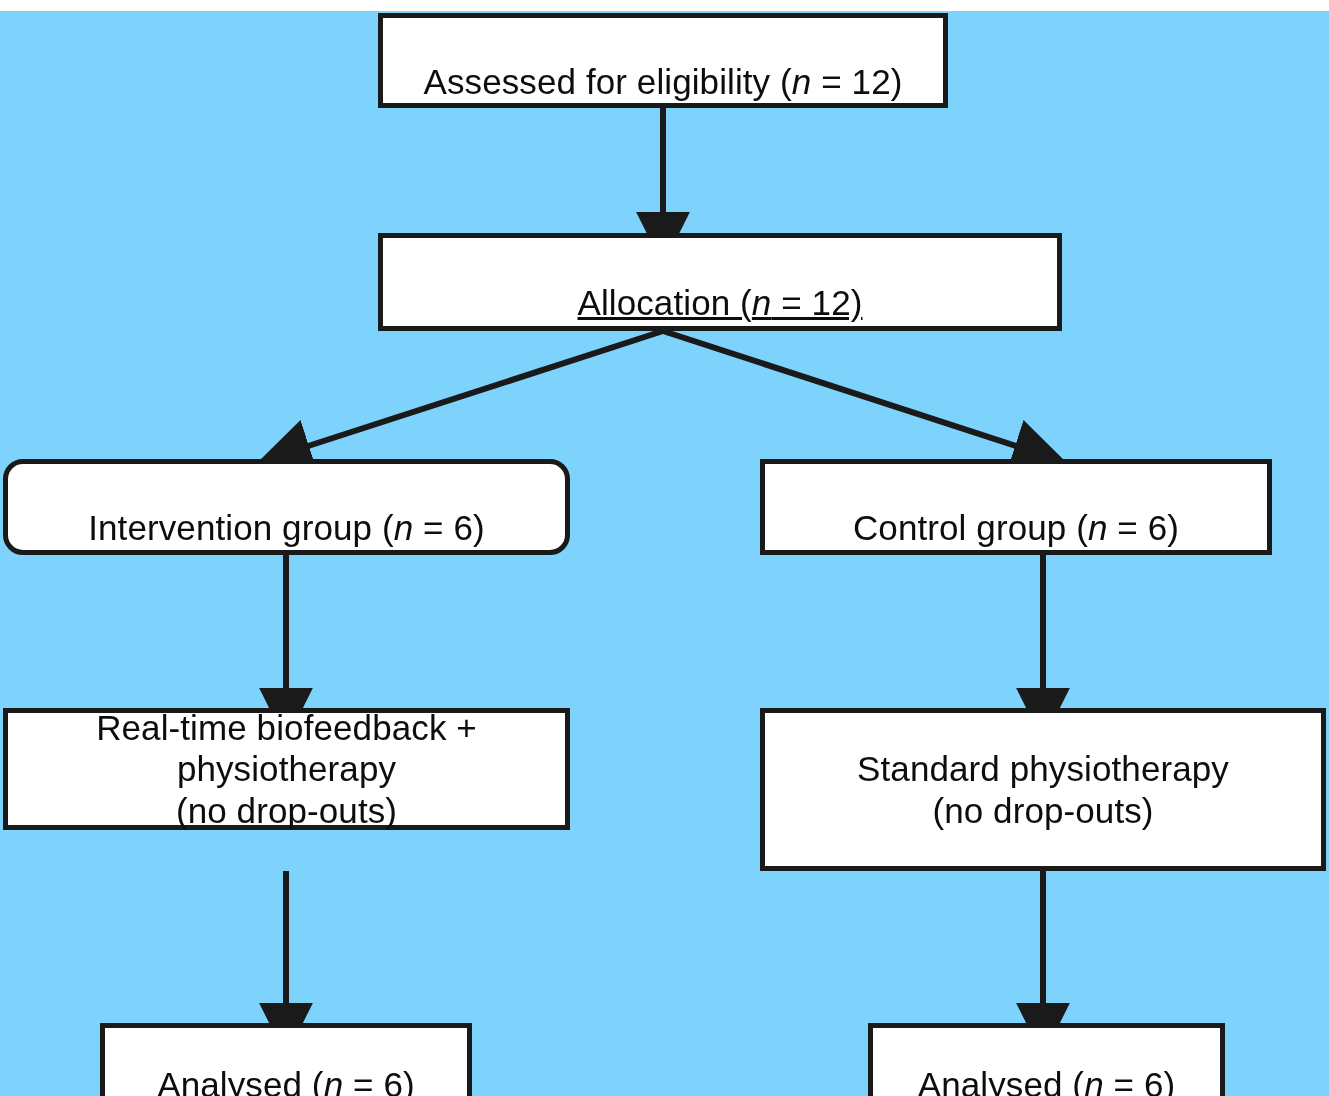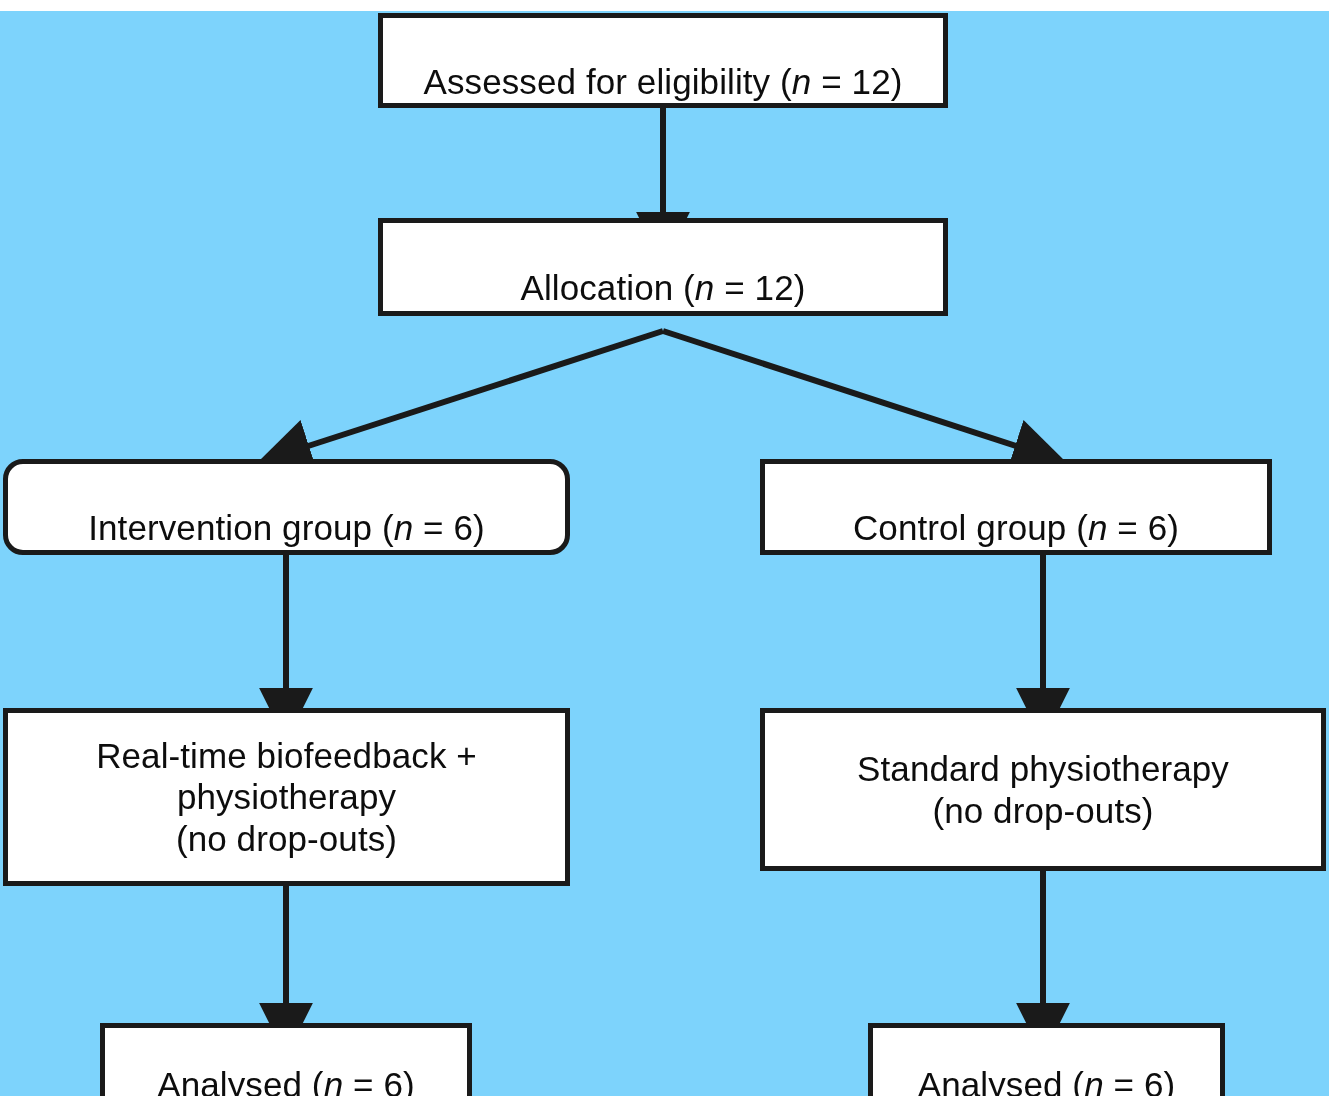--- a/index.html
+++ b/index.html
@@ -36,24 +36,24 @@
   }
   .node .txt {
     padding: 0 10px;
     white-space: pre-line;
   }
   .node em {
     font-style: italic;
   }
   
   #node-assessed   { left: 378px;  top: 2px;    width: 570px; height: 95px; }
-  #node-allocation { left: 378px;  top: 207px;  width: 570px; height: 98px; }
+  #node-allocation { left: 378px;  top: 222px;  width: 684px; height: 98px; text-decoration: underline; }
   #node-intervention-group { left: 3px;   top: 448px;  width: 567px; height: 96px; border-radius: 20px; }
   #node-control-group      { left: 760px; top: 448px;  width: 512px; height: 96px; }
-  #node-intervention-treatment { left: 3px;   top: 697px; width: 567px; height: 178px; }
+  #node-intervention-treatment { left: 3px;   top: 697px; width: 567px; height: 122px; }
   #node-control-treatment      { left: 760px; top: 697px; width: 566px; height: 163px; }
   #node-analysed-intervention  { left: 100px; top: 1012px; width: 372px; height: 82px; }
   #node-analysed-control       { left: 868px; top: 1012px; width: 357px; height: 82px; }
 
   #connectors {
     position: absolute;
     left: 0;
     top: 0;
     width: 1329px;
     height: 1096px;

